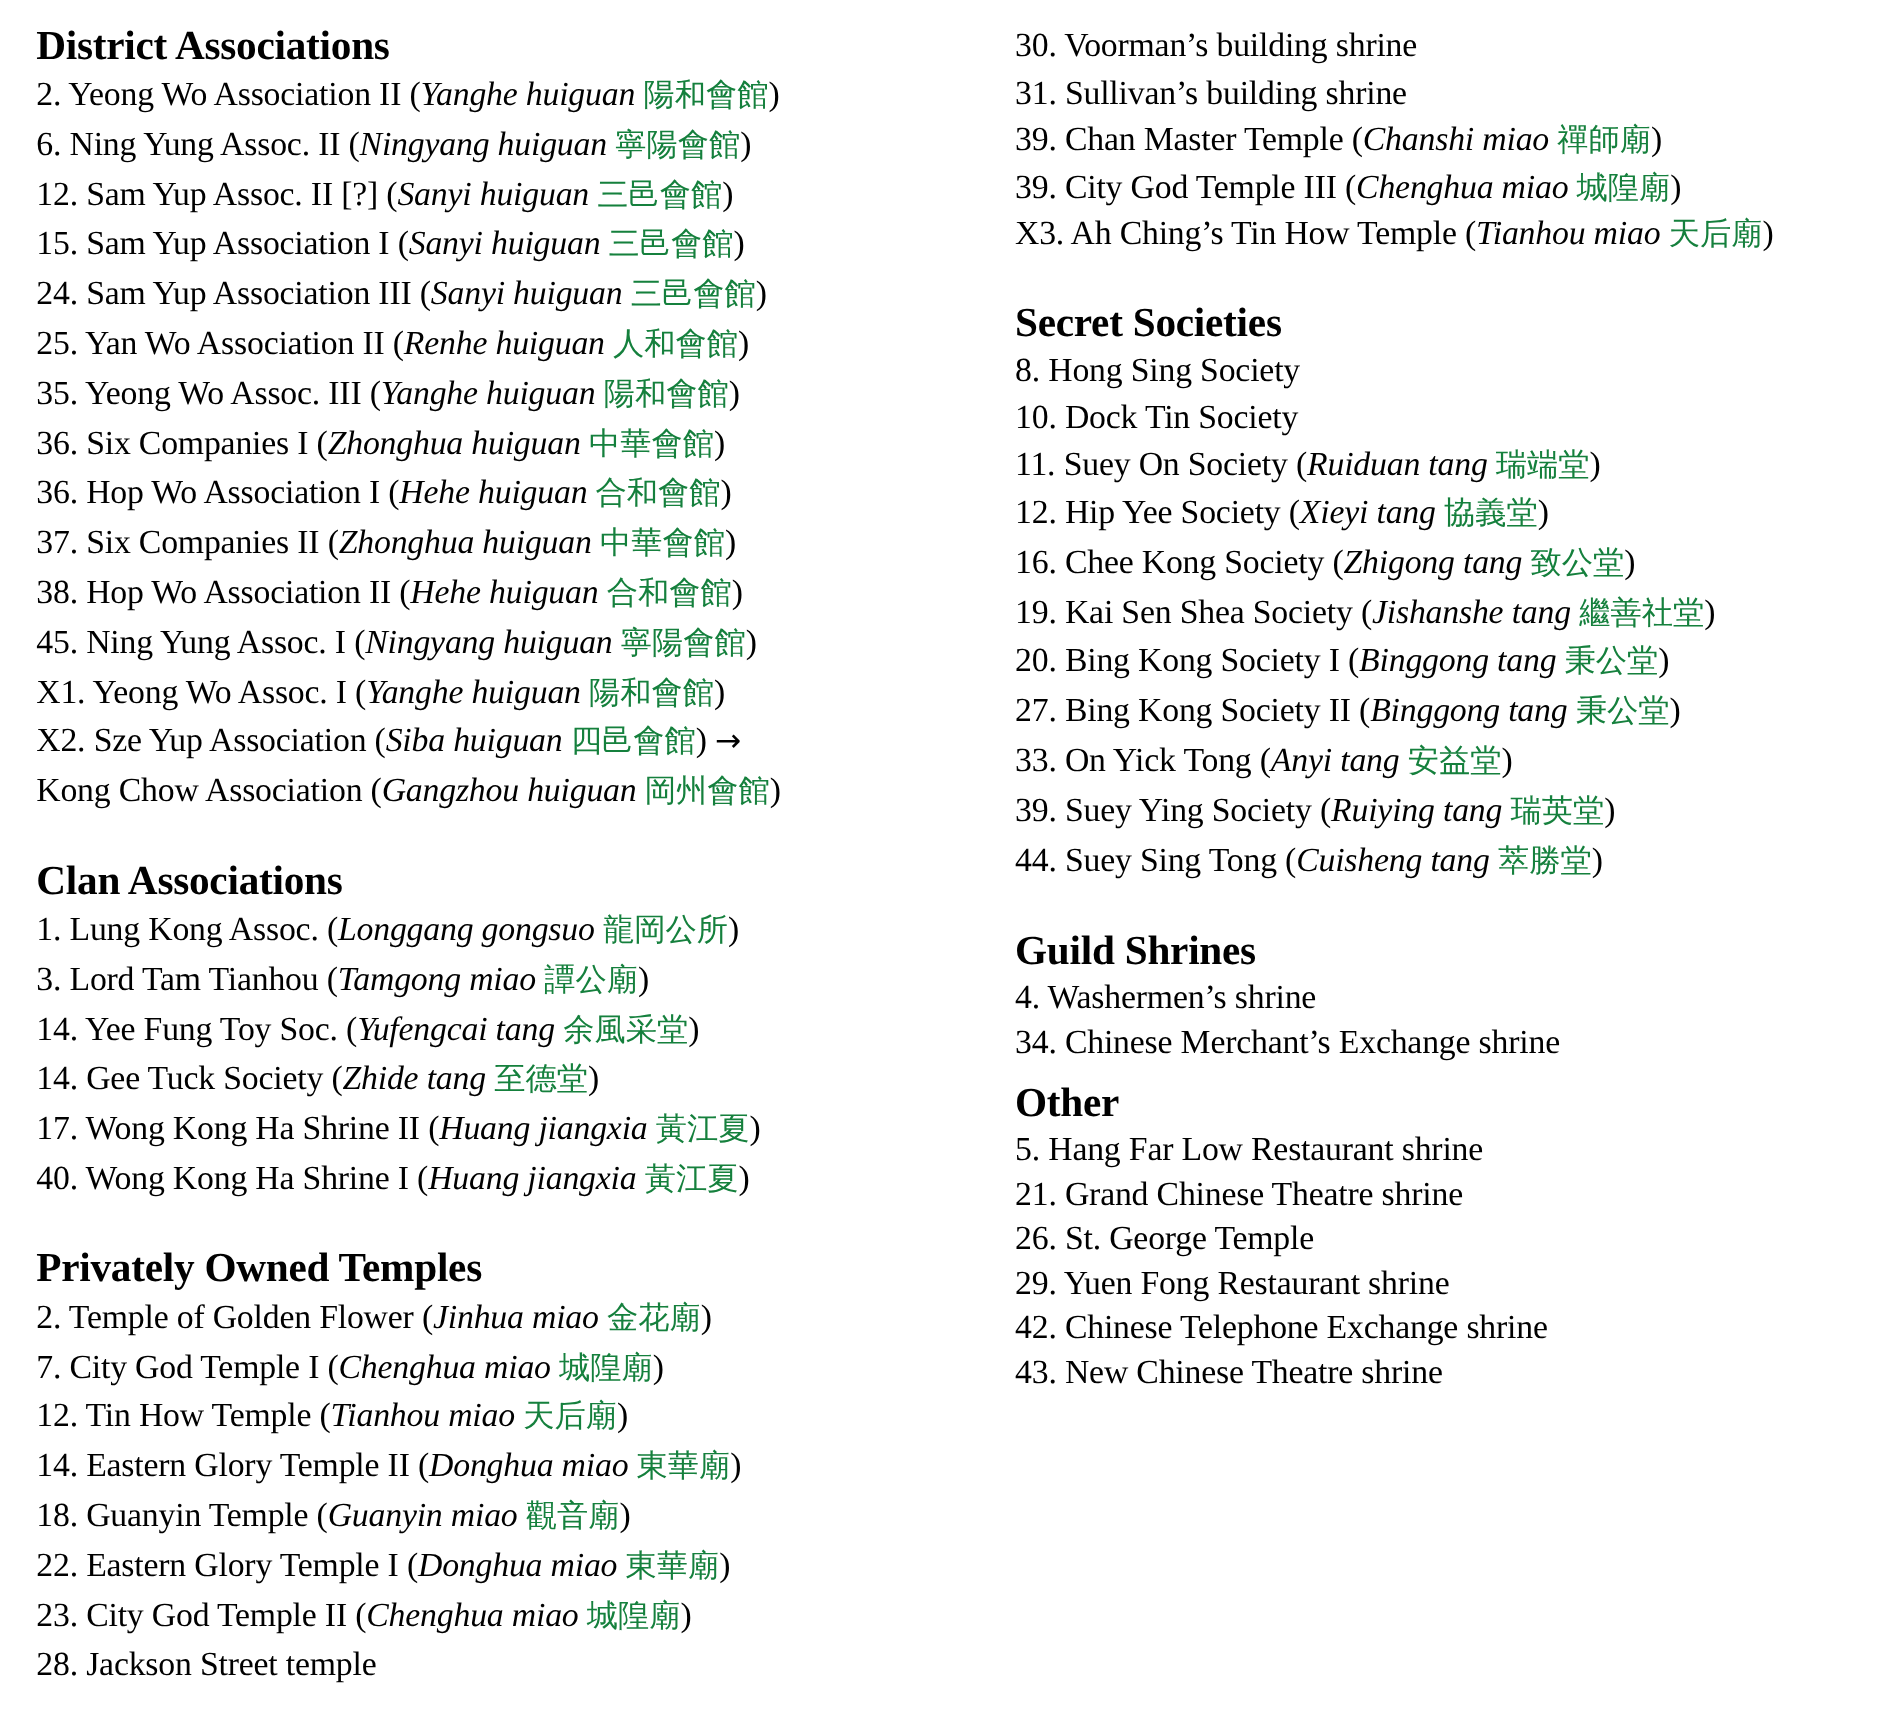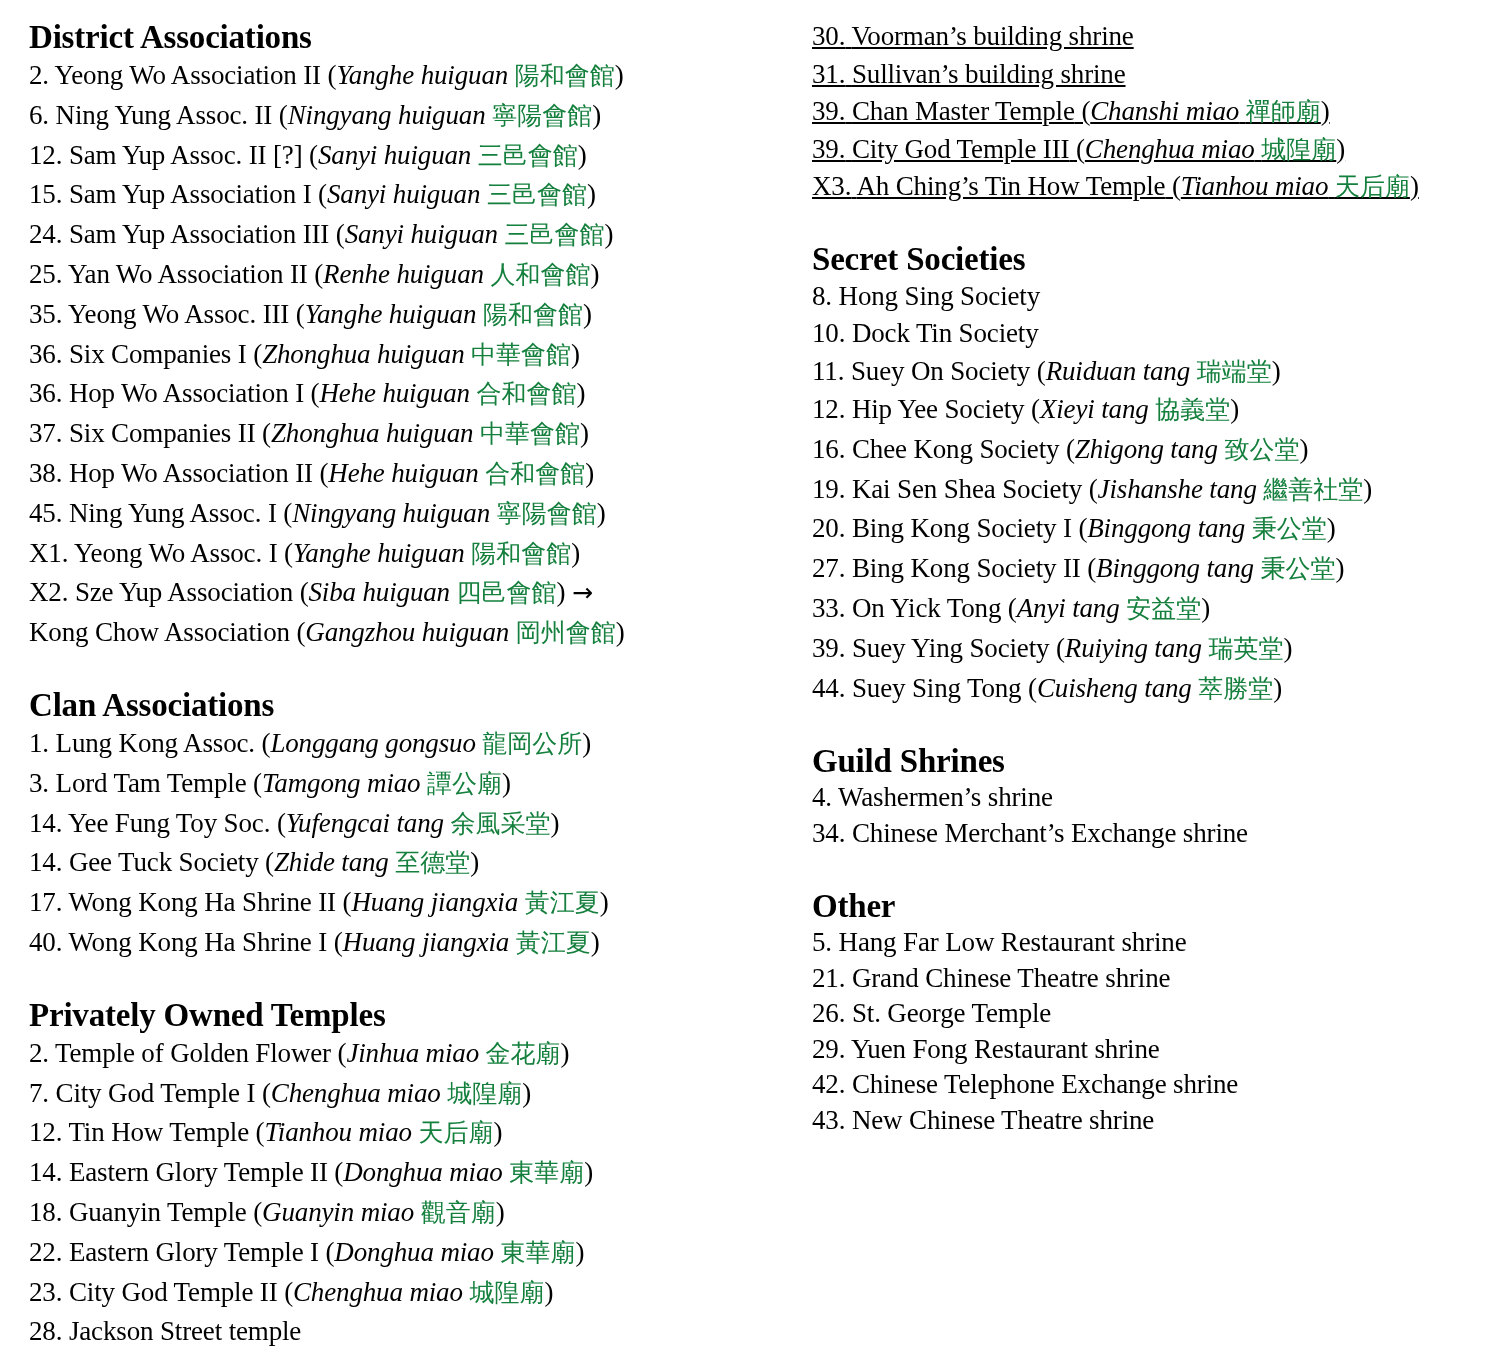--- a/index.html
+++ b/index.html
@@ -46,26 +46,26 @@
     }
     .entry.wrap { white-space: normal; }
     .arrow { font-family: "DejaVu Sans", sans-serif; font-size: 25px; }
 
     
     #sec-district { margin-top: 0; }
     #sec-clan { margin-top: 33px; }
     #sec-private { margin-top: 33px; }
 
     .col-right .entry { line-height: 37.5px; }
-    #sec-right-top { margin-top: 0; text-decoration: underline; }
+    #sec-right-top { margin-top: 0; }
     #sec-secret { margin-top: 34px; }
     #sec-secret .entry:nth-child(n+4) { line-height: 39.8px; }
     #sec-guild { margin-top: 34px; }
     #sec-guild .entry { line-height: 35.5px; }
-    #sec-other { margin-top: 36px; }
+    #sec-other { margin-top: 13px; }
     #sec-other .entry { line-height: 35.5px; }
   </style>
 </head>
 <body>
 
 <div class="col col-left">
   <div class="section" id="sec-district">
     <div class="section-title">District Associations</div>
     <div class="entries">
         <div class="entry"><span class="num">2.</span> <span class="name">Yeong Wo Association II</span> (<span class="rom">Yanghe huiguan</span> <span class="zh">陽和會館</span>)</div>
@@ -82,21 +82,21 @@
         <div class="entry"><span class="num">45.</span> <span class="name">Ning Yung Assoc. I</span> (<span class="rom">Ningyang huiguan</span> <span class="zh">寧陽會館</span>)</div>
         <div class="entry"><span class="num">X1.</span> <span class="name">Yeong Wo Assoc. I</span> (<span class="rom">Yanghe huiguan</span> <span class="zh">陽和會館</span>)</div>
         <div class="entry"><span class="num">X2.</span> <span class="name">Sze Yup Association</span> (<span class="rom">Siba huiguan</span> <span class="zh">四邑會館</span>) <span class="arrow">→</span></div>
         <div class="entry"><span class="name">Kong Chow Association</span> (<span class="rom">Gangzhou huiguan</span> <span class="zh">岡州會館</span>)</div>
       </div>
   </div>
   <div class="section" id="sec-clan">
     <div class="section-title">Clan Associations</div>
     <div class="entries">
         <div class="entry"><span class="num">1.</span> <span class="name">Lung Kong Assoc.</span> (<span class="rom">Longgang gongsuo</span> <span class="zh">龍岡公所</span>)</div>
-        <div class="entry"><span class="num">3.</span> <span class="name">Lord Tam Temple</span> (<span class="rom">Tamgong miao</span> <span class="zh">譚公廟</span>)</div>
+        <div class="entry"><span class="num">3.</span> <span class="name">Lord Tam Tianhou</span> (<span class="rom">Tamgong miao</span> <span class="zh">譚公廟</span>)</div>
         <div class="entry"><span class="num">14.</span> <span class="name">Yee Fung Toy Soc.</span> (<span class="rom">Yufengcai tang</span> <span class="zh">余風采堂</span>)</div>
         <div class="entry"><span class="num">14.</span> <span class="name">Gee Tuck Society</span> (<span class="rom">Zhide tang</span> <span class="zh">至德堂</span>)</div>
         <div class="entry"><span class="num">17.</span> <span class="name">Wong Kong Ha Shrine II</span> (<span class="rom">Huang jiangxia</span> <span class="zh">黃江夏</span>)</div>
         <div class="entry"><span class="num">40.</span> <span class="name">Wong Kong Ha Shrine I</span> (<span class="rom">Huang jiangxia</span> <span class="zh">黃江夏</span>)</div>
       </div>
   </div>
   <div class="section" id="sec-private">
     <div class="section-title">Privately Owned Temples</div>
     <div class="entries">
         <div class="entry"><span class="num">2.</span> <span class="name">Temple of Golden Flower</span> (<span class="rom">Jinhua miao</span> <span class="zh">金花廟</span>)</div>

